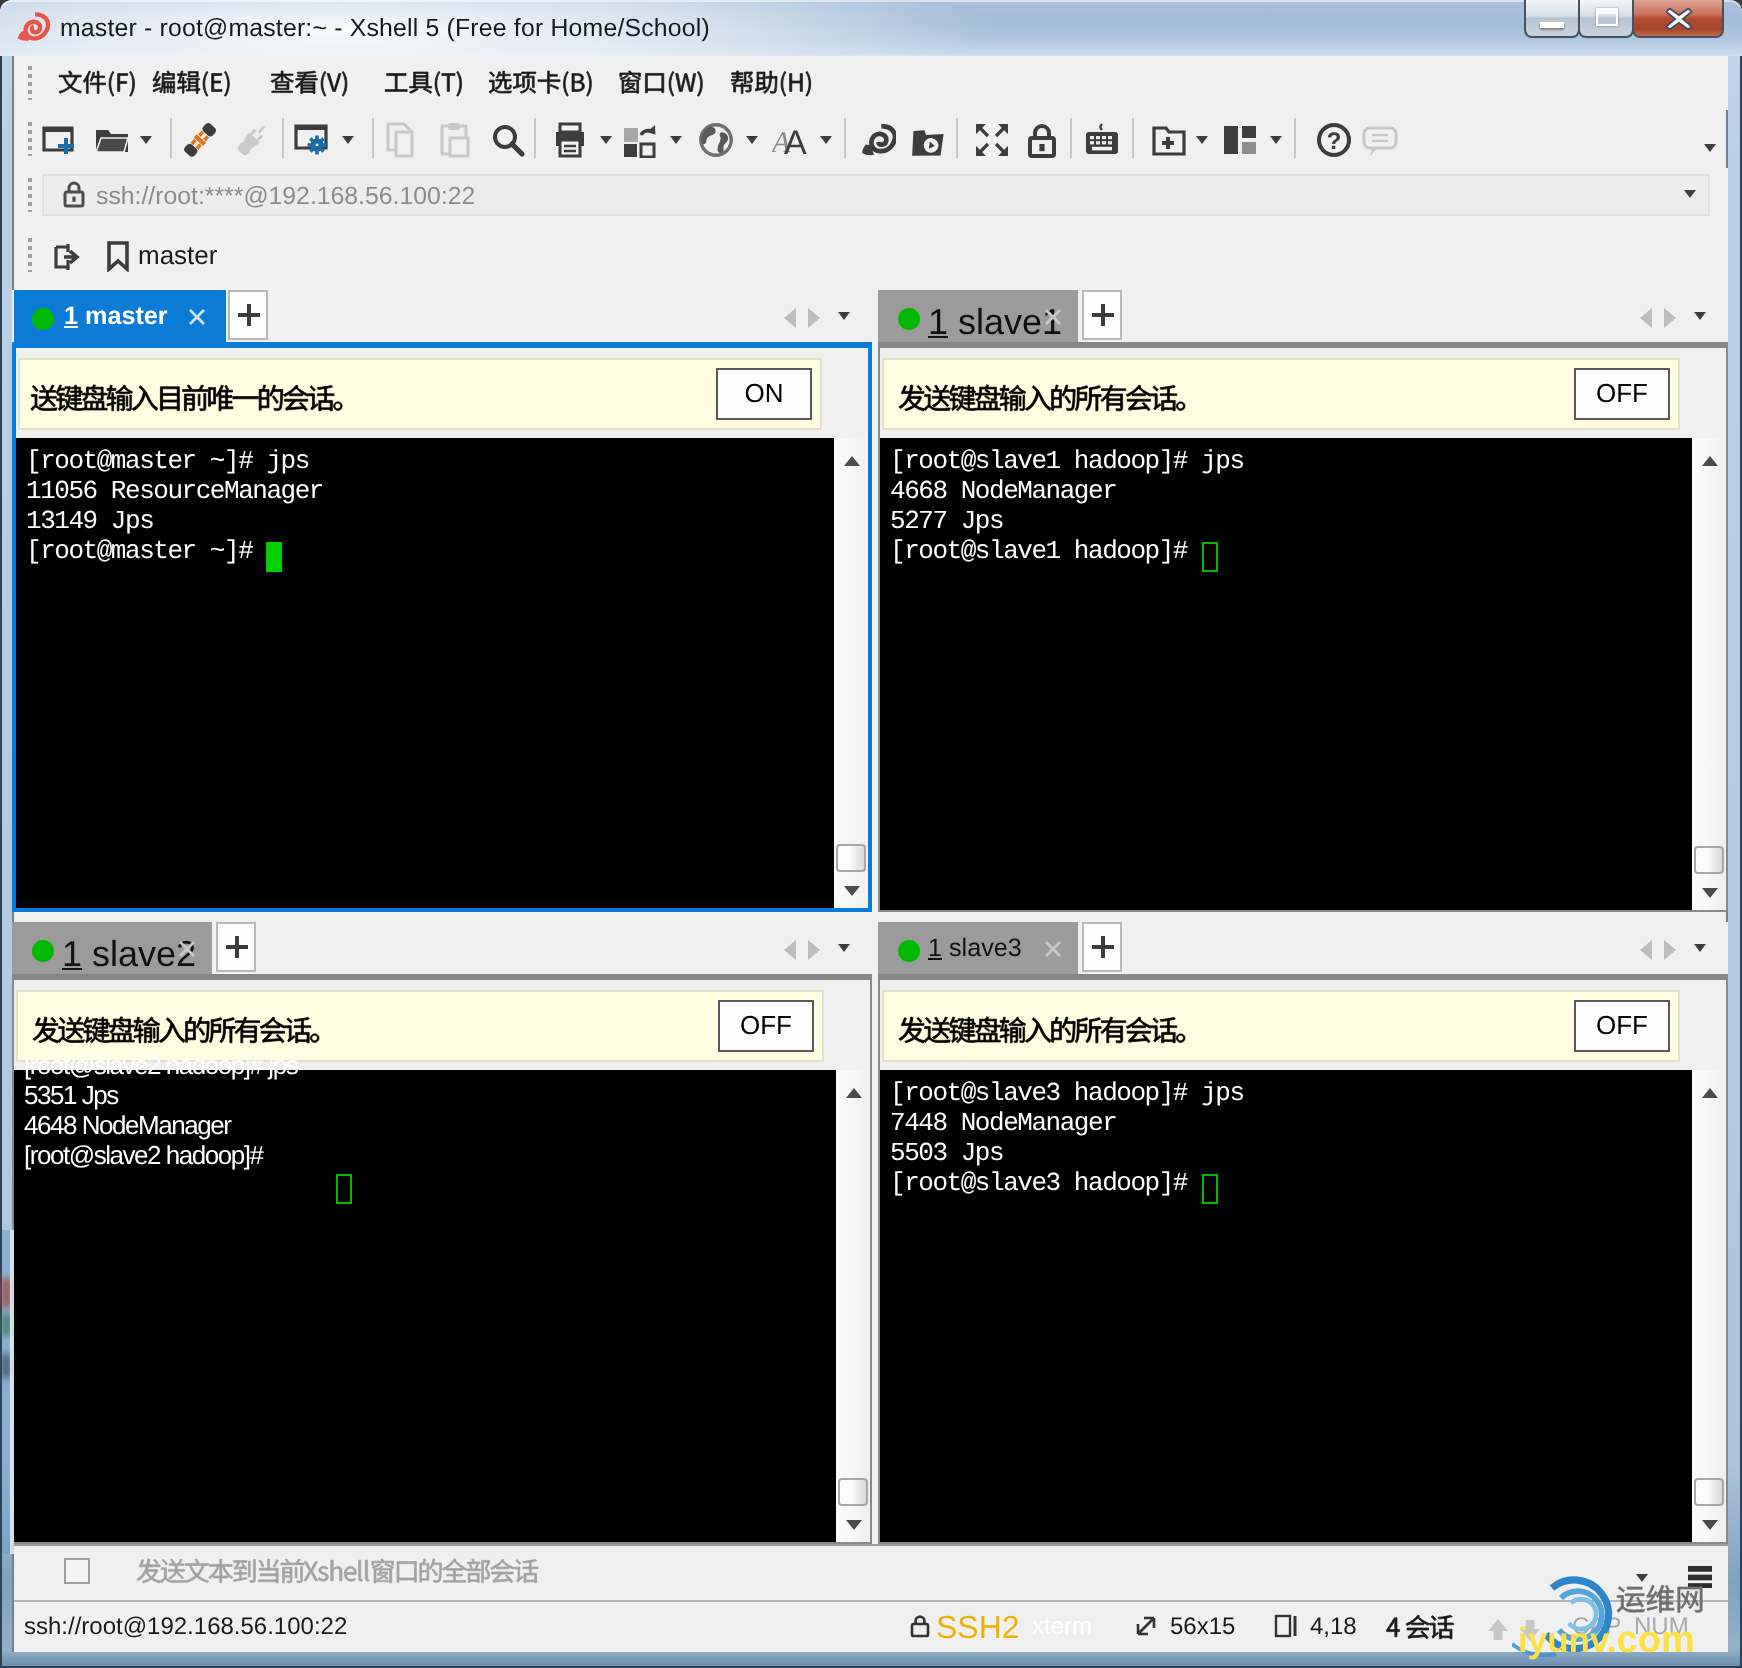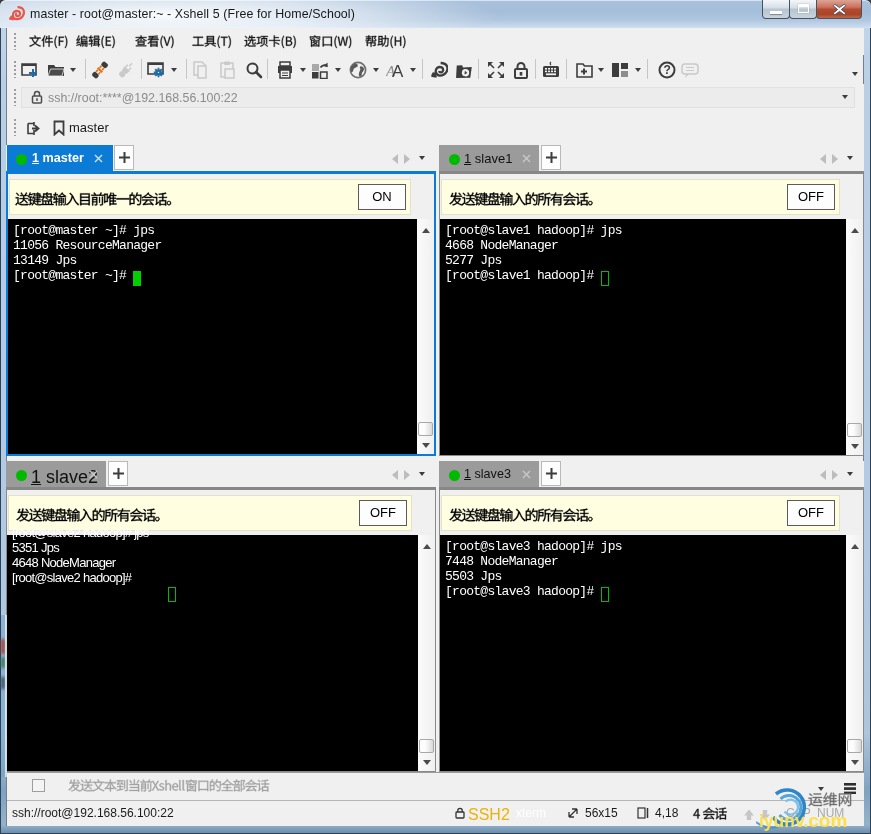--- a/index.html
+++ b/index.html
@@ -275,21 +275,21 @@
 13149 Jps
 [root@master ~]# </pre>
 <div class="abs" style="left:133px;top:271px;width:8px;height:15px;background:#00cf00"></div>
 <div class="abs" style="left:417px;top:219px;width:17px;height:235px;background:linear-gradient(to right,#fbfbfb,#f0f0f0)"></div>
 <div class="uar" style="left:421.5px;top:228px"></div>
 <div class="dar" style="left:421.5px;top:443px"></div>
 <div class="thumb" style="left:418px;top:422px;height:14px"></div>
 <div class="tabstrip" style="left:439px;top:145px;width:425px;height:26px"></div>
 <div class="abs" style="left:439px;top:145px;width:100px;height:26px;background:#9b9b9b"></div>
 <div class="dot" style="left:449px;top:153.5px"></div>
-<div class="abs" style="left:464px;top:150.5px;font-size:13px;color:#111"><span style="text-decoration:underline">1</span> slave1</div>
+<div class="abs" style="left:464px;top:150.5px;font-size:18px;color:#111"><span style="text-decoration:underline">1</span> slave1</div>
 <svg class="abs" style="left:522px;top:154px" width="9" height="9" viewBox="0 0 9 9">
     <path d="M1 1 L8 8 M8 1 L1 8" stroke="#c9c9c9" stroke-width="1.4"></path>
   </svg>
 <div class="abs" style="left:541px;top:145px;width:20px;height:25px;background:#fdfdfd;border:1px solid #b9b9b9"></div>
 <svg class="abs" style="left:545px;top:151px" width="13" height="13" viewBox="0 0 13 13">
     <path d="M6.5 1v11M1 6.5h11" stroke="#3d3d3d" stroke-width="2"></path>
   </svg>
 <div class="larr" style="left:820px;top:154px"></div>
 <div class="rarr" style="left:832px;top:154px"></div>
 <div class="ddown" style="left:847px;top:156px;border-top-color:#3d3d3d"></div>

